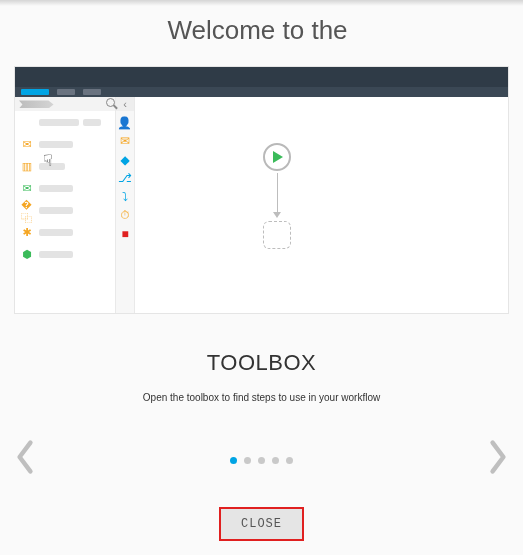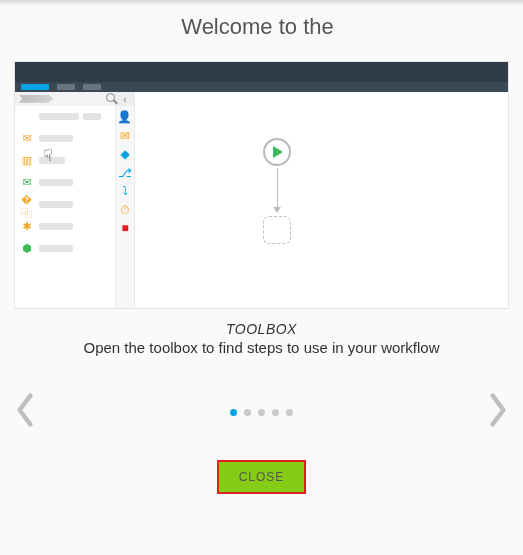--- a/index.html
+++ b/index.html
@@ -10,21 +10,21 @@
     background: #fafafa;
     overflow: hidden;
   }
   .header-shadow {
     height: 6px;
     background: linear-gradient(to bottom, rgba(0,0,0,0.15), rgba(0,0,0,0));
   }
   .welcome {
     text-align: center;
     color: #555;
-    font-size: 22px;
+    font-size: 26px;
     font-weight: 300;
     line-height: 1.4;
     padding: 6px 8px 18px 0;
   }
   .welcome div { white-space: pre; }
   .screenshot {
     margin: 0 14px;
     background: #fff;
     border: 1px solid #e5e5e5;
     height: 248px;
@@ -137,28 +137,27 @@
     border-right: 4px solid transparent;
     border-top: 6px solid #bdbdbd;
   }
   .dashed-box {
     position: absolute; left: 128px; top: 124px;
     width: 28px; height: 28px;
     border: 1.5px dashed #bdbdbd; border-radius: 6px;
   }
   
   .section-title {
-    text-align: center; margin-top: 12px;
-    font-size: 14px; color: #333; font-weight: 400;
+    text-align: center; margin-top: 36px;
+    font-size: 22px; color: #333; font-weight: 400;
     letter-spacing: 0.5px;
-    font-style: italic;
   }
   .section-desc {
-    text-align: center; margin-top: 2px;
-    font-size: 15px; color: #333;
+    text-align: center; margin-top: 16px;
+    font-size: 10px; color: #333;
   }
   .nav-row {
     position: relative; margin-top: 42px; height: 30px;
     display: flex; align-items: center; justify-content: center;
   }
   .nav-arrow {
     position: absolute; top: -6px;
     color: #bfbfbf; cursor: pointer;
     width: 22px; height: 36px;
   }
@@ -167,22 +166,23 @@
   .nav-arrow svg { width: 100%; height: 100%; }
   .dots { display: flex; gap: 7px; }
   .dot { width: 7px; height: 7px; border-radius: 50%; background: #c9c9c9; }
   .dot.active { background: #00a4e4; }
   .close-wrap { text-align: center; margin-top: 32px; }
   .close-btn {
     display: inline-block;
     border: 2px solid #e02020;
     padding: 8px 20px;
     font-size: 12px; letter-spacing: 1px;
-    color: #555; background: #84cc16;
+    color: #555; background: #e5e5e5;
     cursor: pointer;
+    font-family: Liberation Mono, monospace;
   }
 </style>
 </head>
 <body>
 
 <div class="header-shadow"></div>
 
 <div class="welcome">
   <div>Welcome to the</div>
 </div>

